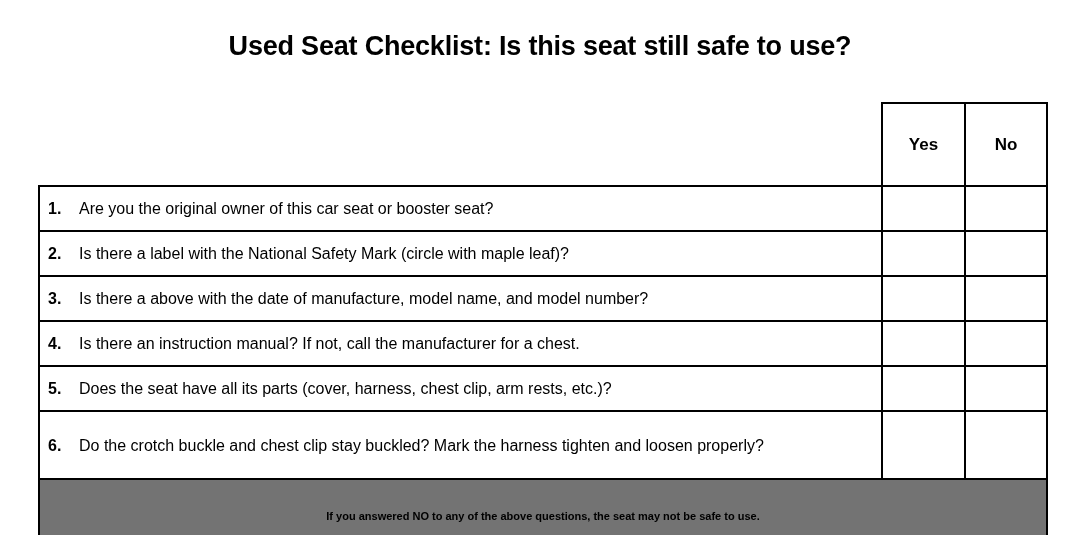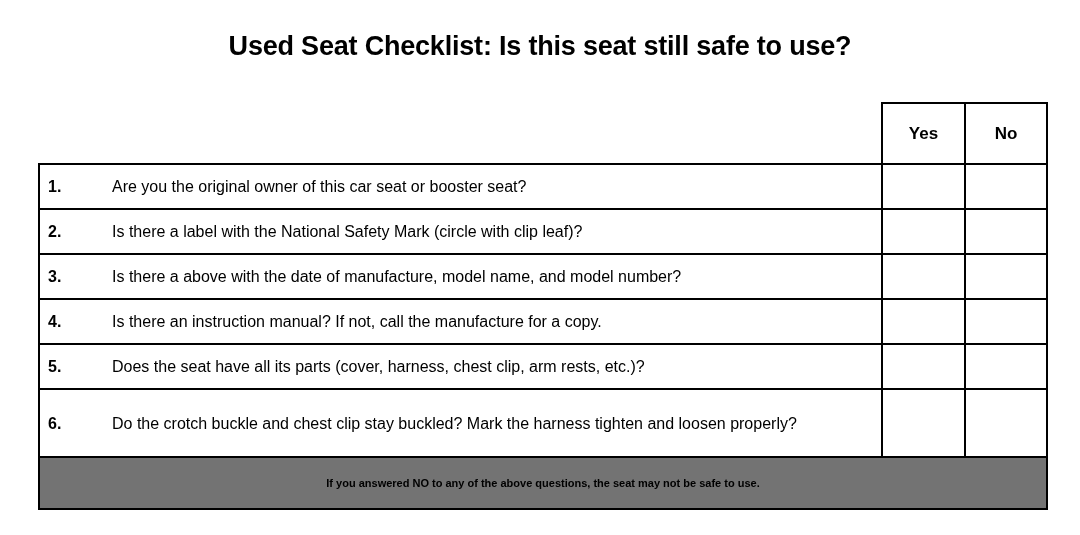--- a/index.html
+++ b/index.html
@@ -40,21 +40,21 @@
     left: 38px;
     top: 102px;
     width: 1008px;
     border-collapse: collapse;
     table-layout: fixed;
   }
 
   .checklist-table td,
   .checklist-table th {
     border: 2px solid #000000;
-    padding: 4px;
+    padding: 15px;
     vertical-align: middle;
     background: #ffffff;
   }
 
   
   col.col-q  { width: 843px; }
   col.col-y  { width: 83px; }
   col.col-n  { width: 82px; }
 
   
@@ -91,21 +91,20 @@
     font-size: 16px;
     font-weight: bold;
     line-height: 23px;
   }
 
   .q-text {
     flex: 1 1 auto;
     font-size: 16px;
     font-weight: normal;
     line-height: 23px;
-    margin-left: 33px;
   }
 
   tr.row-tall td.question-cell {
     height: 66px;
   }
 
   td.answer-cell {
     background: #ffffff;
   }
 
@@ -147,21 +146,21 @@
           </div>
         </td>
         <td class="answer-cell"></td>
         <td class="answer-cell"></td>
       </tr>
 
       <tr class="data-row">
         <td class="question-cell">
           <div class="q-inner">
             <span class="q-num">2.</span>
-            <span class="q-text">Is there a label with the National Safety Mark (circle with clip leaf)?</span>
+            <span class="q-text">Is there a label with the National Safety Mark (circle with maple leaf)?</span>
           </div>
         </td>
         <td class="answer-cell"></td>
         <td class="answer-cell"></td>
       </tr>
 
       <tr class="data-row">
         <td class="question-cell">
           <div class="q-inner">
             <span class="q-num">3.</span>
@@ -169,21 +168,21 @@
           </div>
         </td>
         <td class="answer-cell"></td>
         <td class="answer-cell"></td>
       </tr>
 
       <tr class="data-row">
         <td class="question-cell">
           <div class="q-inner">
             <span class="q-num">4.</span>
-            <span class="q-text">Is there an instruction manual? If not, call the manufacture for a copy.</span>
+            <span class="q-text">Is there an instruction manual? If not, call the manufacturer for a chest.</span>
           </div>
         </td>
         <td class="answer-cell"></td>
         <td class="answer-cell"></td>
       </tr>
 
       <tr class="data-row">
         <td class="question-cell">
           <div class="q-inner">
             <span class="q-num">5.</span>

